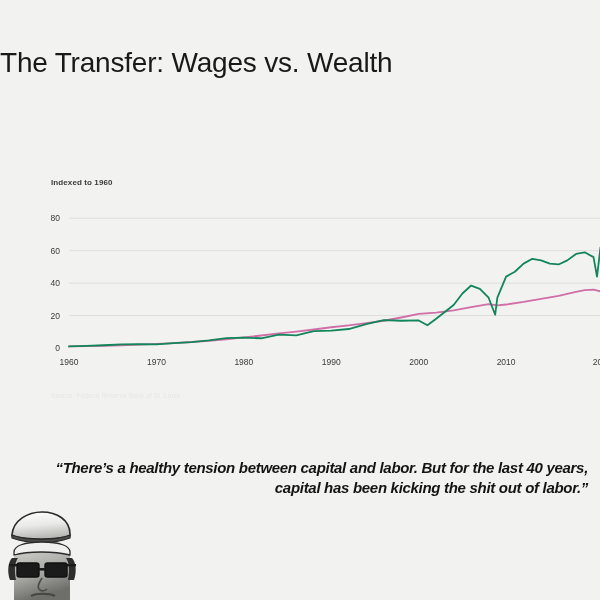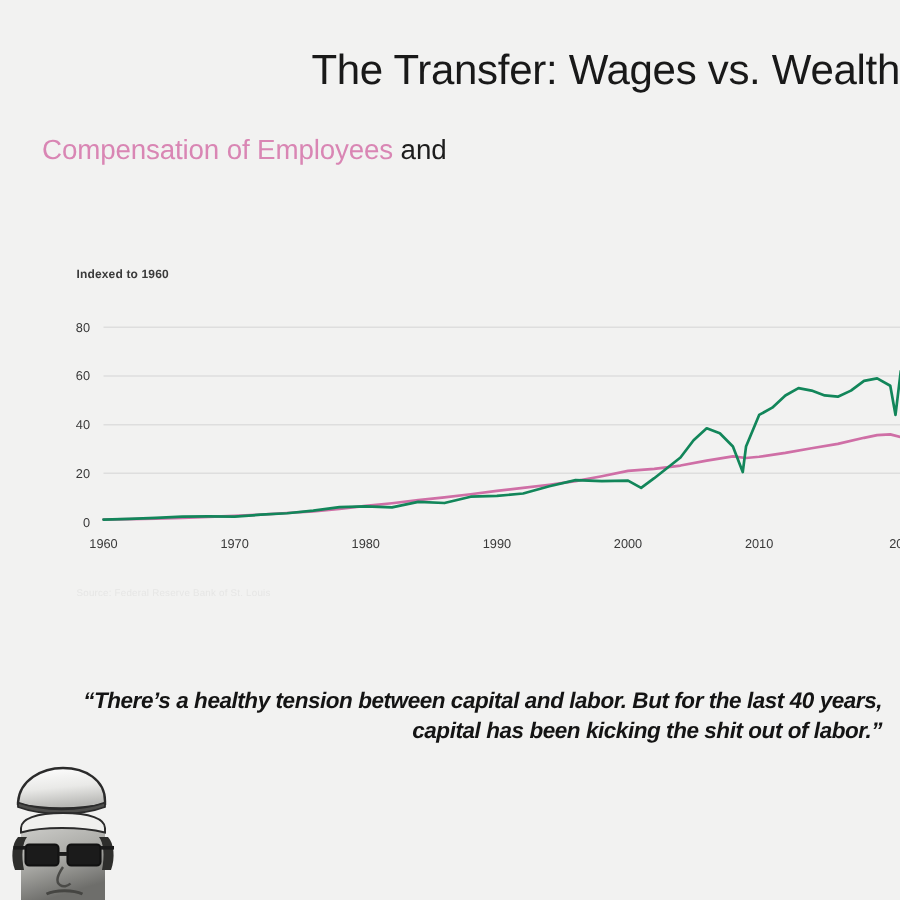--- a/index.html
+++ b/index.html
@@ -11,26 +11,26 @@
     height: 600px;
     background: #f2f2f1;
     font-family: "Liberation Sans", sans-serif;
     color: #161616;
     overflow: hidden;
     position: relative;
   }
 
   
   #title {
-    text-align: right;
+    text-align: left;
     font-size: 28px;
     font-weight: 400;
     letter-spacing: -0.2px;
     color: #191919;
-    padding-top: 30px;
+    padding-top: 46px;
     line-height: 1.2;
   }
 
   
   #subtitle {
     margin: 24px 0 0 28px;
     font-size: 18.5px;
     line-height: 1.34;
     font-weight: 400;
     color: #1d1d1d;
@@ -118,23 +118,20 @@
     width: 78px;
     height: 92px;
   }
 </style>
 </head>
 <body>
 
 <div id="title">The Transfer: Wages vs. Wealth</div>
 
 <div id="subtitle">
-  <div>
-    <span class="sub-pink">Compensation of Employees</span><span class="sub-dark"> and</span>
-  </div>
 </div>
 
 <div id="chart-block">
 
   <div id="chart-note">Indexed to 1960</div>
 
   <div id="plot-wrap">
     <svg id="plot-svg" width="600" height="178" viewBox="0 0 600 178">
       <g id="grid-group">
           <line x1="46" x2="588" y1="119.55555555555556" y2="119.55555555555556" class="gridline"></line>

